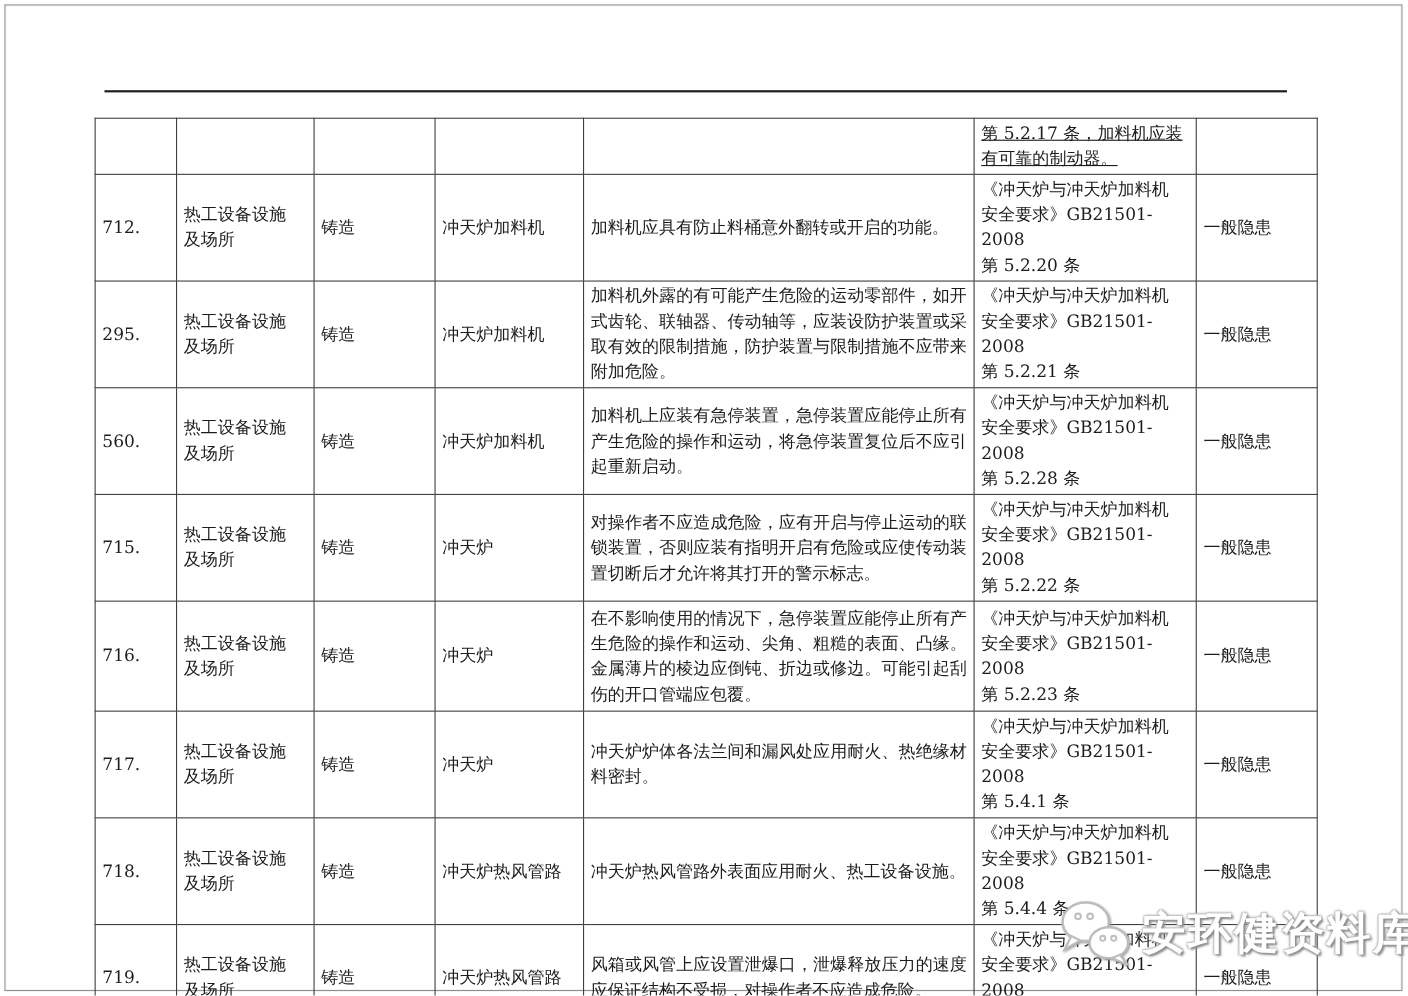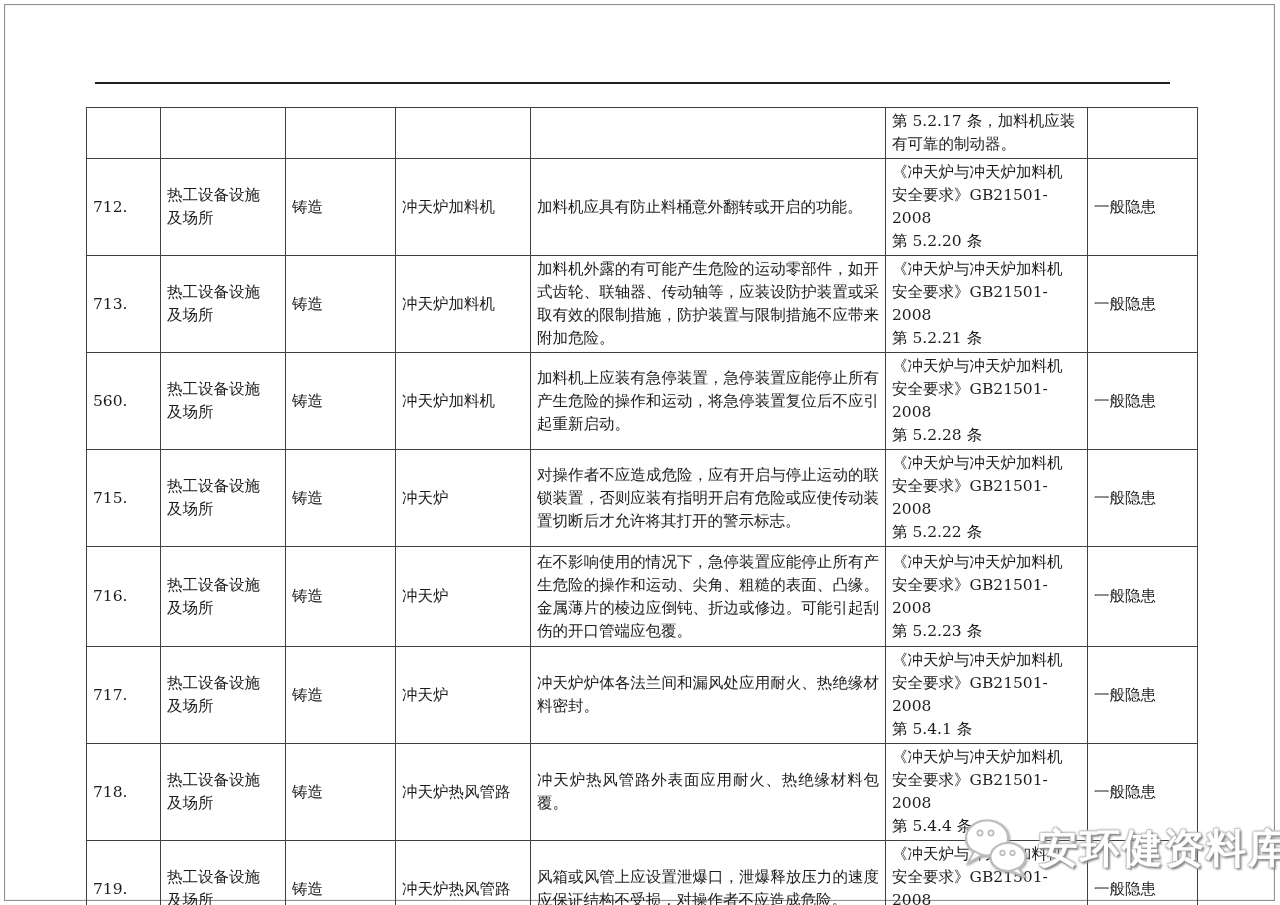--- a/index.html
+++ b/index.html
@@ -60,21 +60,21 @@
   <colgroup>
     <col style="width:74px">
     <col style="width:125px">
     <col style="width:110px">
     <col style="width:135px">
     <col style="width:355px">
     <col style="width:202px">
     <col style="width:110px">
   </colgroup>
   <tbody id="table-body">
-      <tr style="height: 48px;">
+      <tr style="height: 48px; text-decoration: underline;">
         <td class="col-no"></td>
         <td class="col-category"></td>
         <td class="col-process"></td>
         <td class="col-equipment"></td>
         <td class="col-requirement"></td>
         <td class="col-basis">第 5.2.17 条，加料机应装
 有可靠的制动器。</td>
         <td class="col-level"></td>
       </tr>
       <tr style="height: 73px;">
@@ -83,21 +83,21 @@
 及场所</td>
         <td class="col-process">铸造</td>
         <td class="col-equipment">冲天炉加料机</td>
         <td class="col-requirement">加料机应具有防止料桶意外翻转或开启的功能。</td>
         <td class="col-basis">《冲天炉与冲天炉加料机
 安全要求》GB21501-2008
 第 5.2.20 条</td>
         <td class="col-level">一般隐患</td>
       </tr>
       <tr style="height: 97px;">
-        <td class="col-no">713.</td>
+        <td class="col-no">295.</td>
         <td class="col-category">热工设备设施
 及场所</td>
         <td class="col-process">铸造</td>
         <td class="col-equipment">冲天炉加料机</td>
         <td class="col-requirement">加料机外露的有可能产生危险的运动零部件，如开式齿轮、联轴器、传动轴等，应装设防护装置或采取有效的限制措施，防护装置与限制措施不应带来附加危险。</td>
         <td class="col-basis">《冲天炉与冲天炉加料机
 安全要求》GB21501-2008
 第 5.2.21 条</td>
         <td class="col-level">一般隐患</td>
       </tr>
@@ -148,21 +148,21 @@
 安全要求》GB21501-2008
 第 5.4.1 条</td>
         <td class="col-level">一般隐患</td>
       </tr>
       <tr style="height: 70px;">
         <td class="col-no">718.</td>
         <td class="col-category">热工设备设施
 及场所</td>
         <td class="col-process">铸造</td>
         <td class="col-equipment">冲天炉热风管路</td>
-        <td class="col-requirement">冲天炉热风管路外表面应用耐火、热绝缘材料包覆。</td>
+        <td class="col-requirement">冲天炉热风管路外表面应用耐火、热工设备设施。</td>
         <td class="col-basis">《冲天炉与冲天炉加料机
 安全要求》GB21501-2008
 第 5.4.4 条</td>
         <td class="col-level">一般隐患</td>
       </tr>
       <tr style="height: 69px;">
         <td class="col-no">719.</td>
         <td class="col-category">热工设备设施
 及场所</td>
         <td class="col-process">铸造</td>

